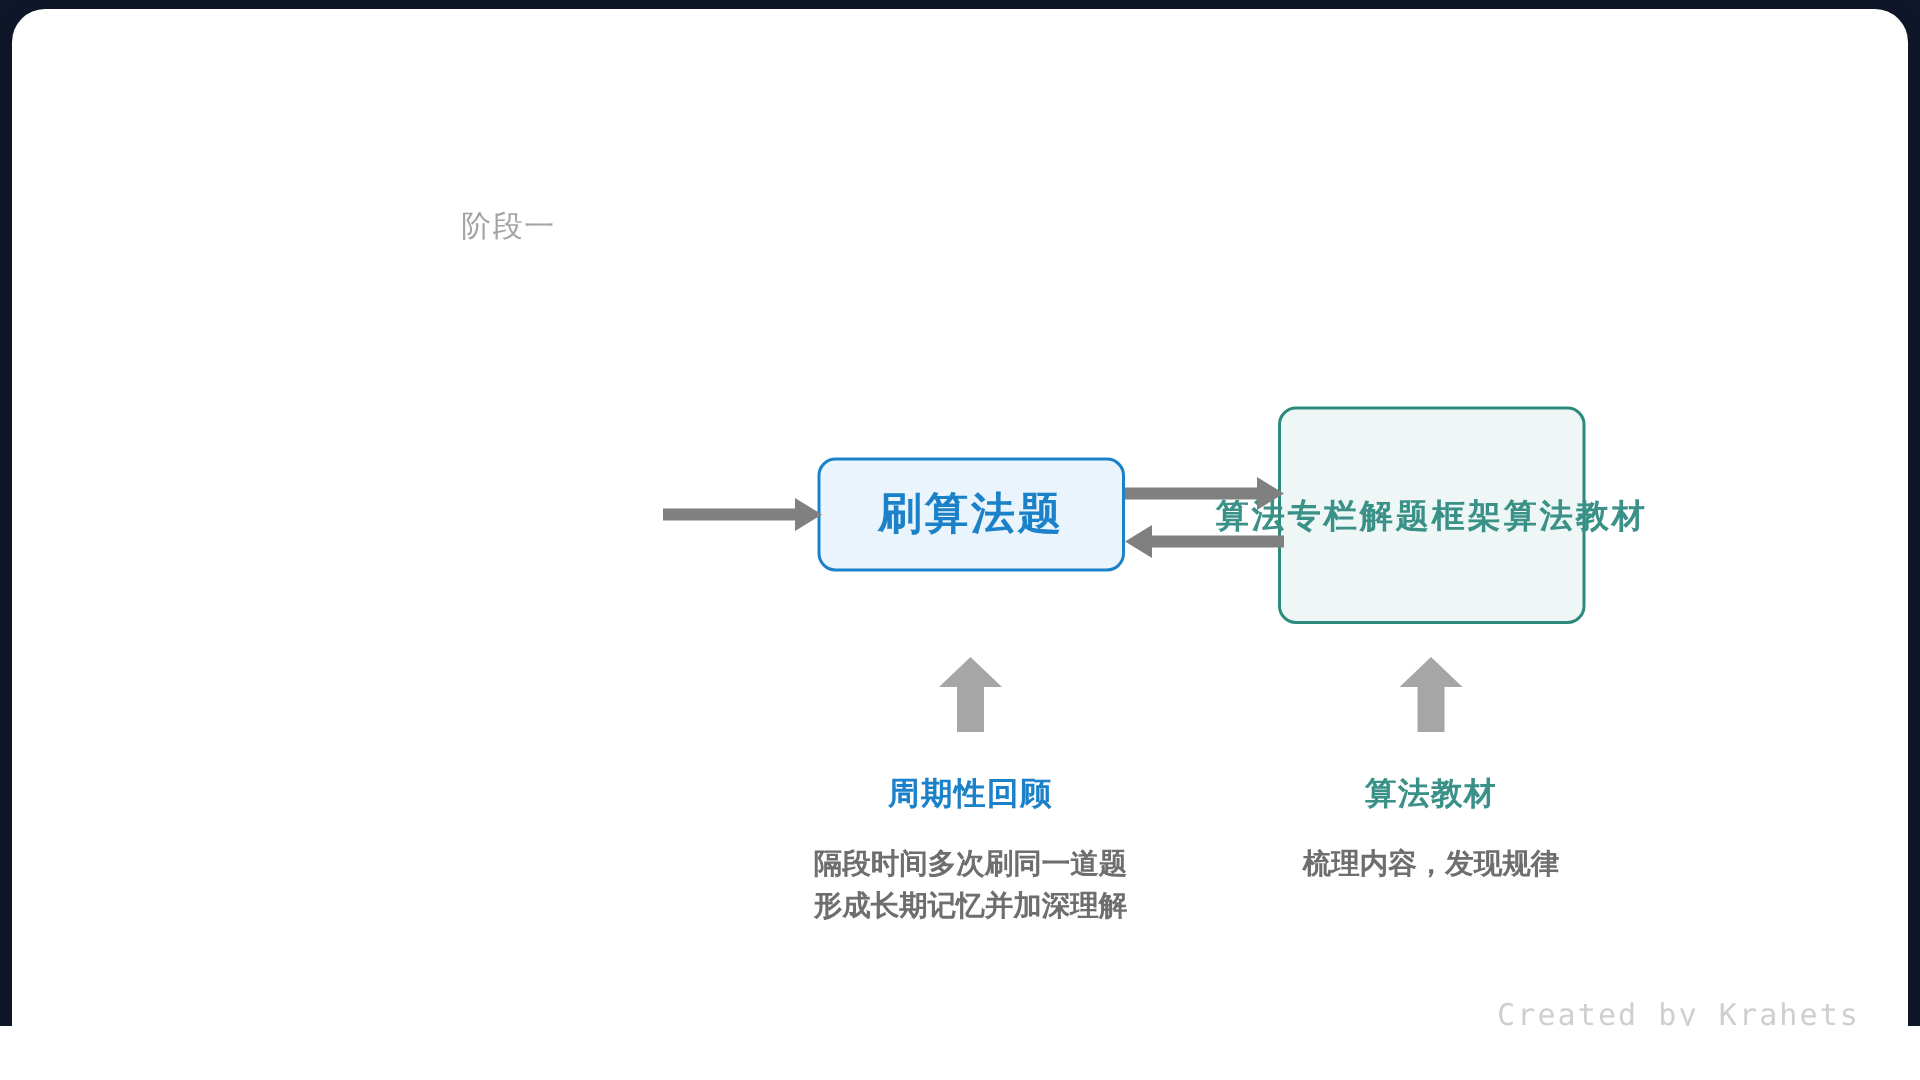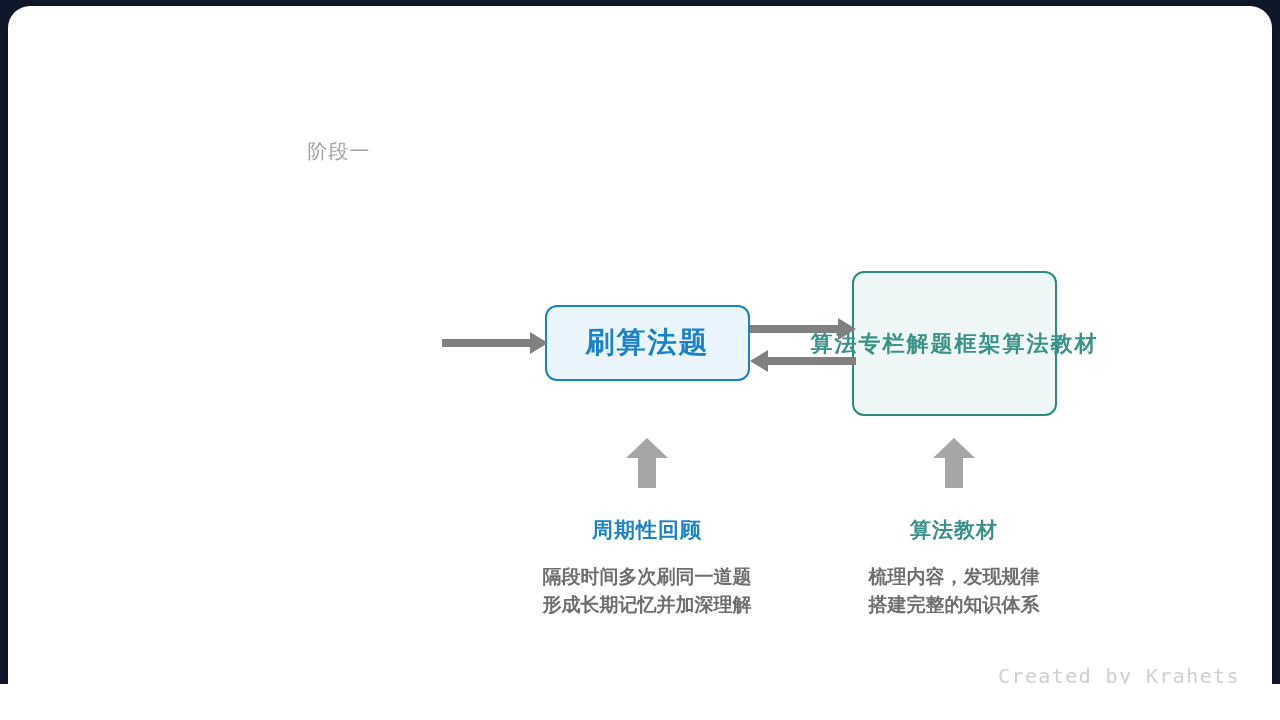--- a/index.html
+++ b/index.html
@@ -176,20 +176,19 @@
       <div class="note-desc">
         <div>隔段时间多次刷同一道题</div>
         <div>形成长期记忆并加深理解</div>
       </div>
     </div>
 
     <div class="note" style="left:786px; top:509px;">
       <div class="note-title teal">算法教材</div>
       <div class="note-desc">
         <div>梳理内容，发现规律</div>
-        <div>搭建完整的知识体系</div>
       </div>
     </div>
 
     <div id="footer">Created by Krahets</div>
 
   </div>
 </div>
 
 </body></html>

